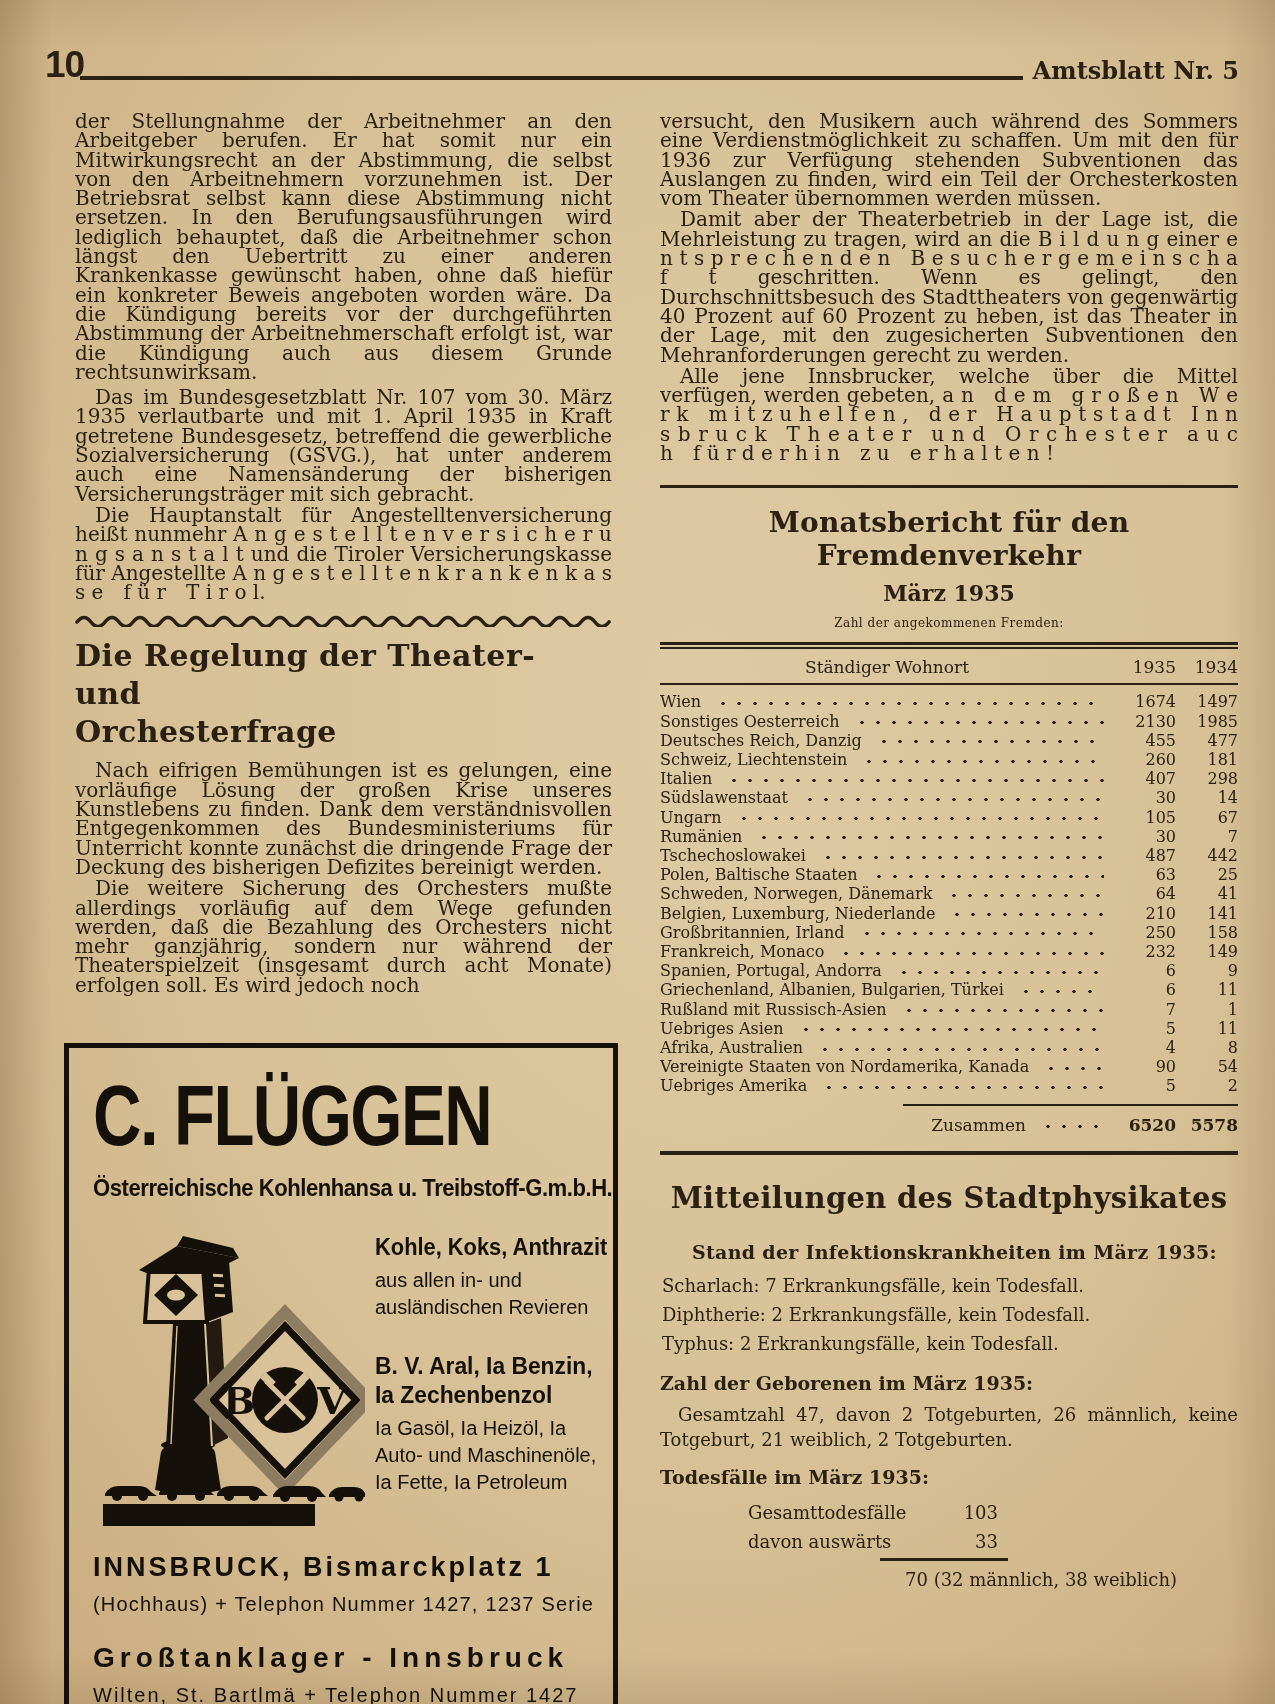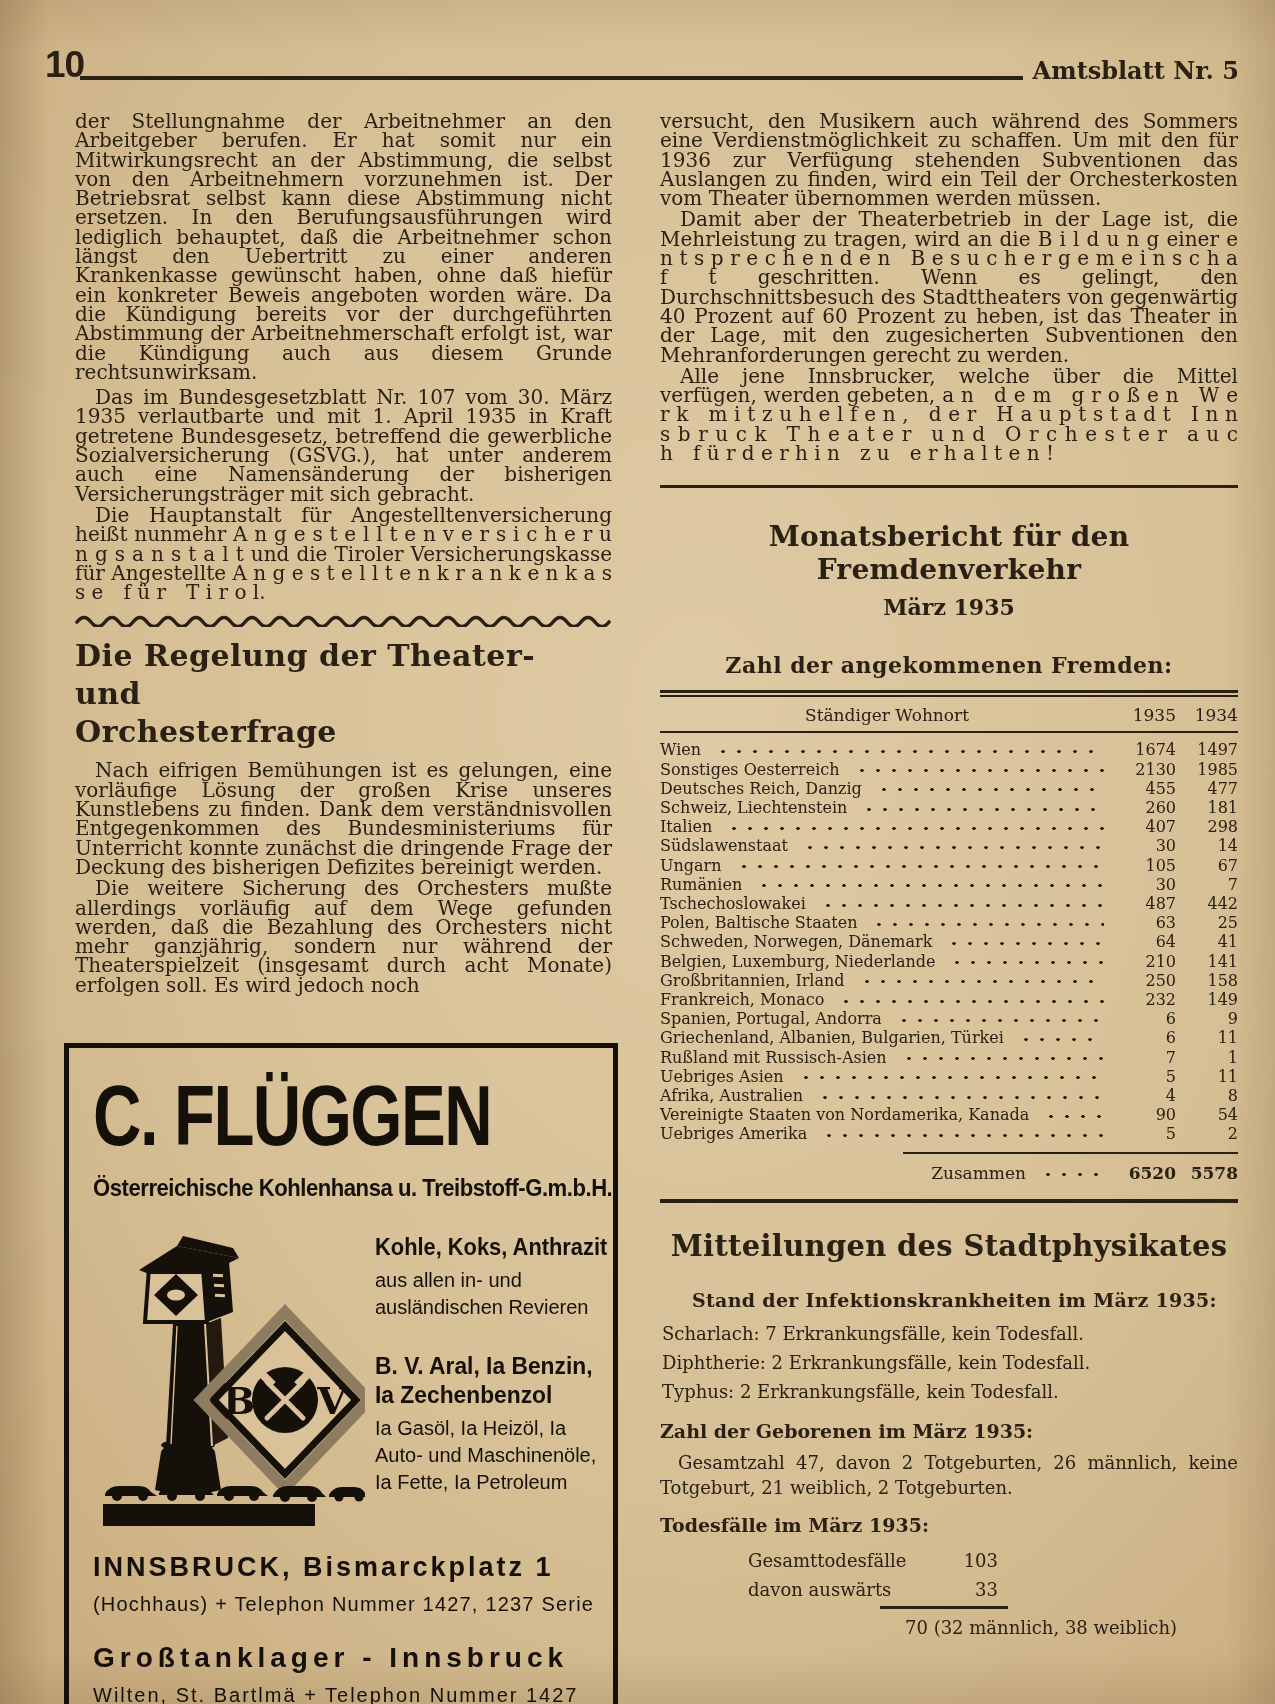--- a/index.html
+++ b/index.html
@@ -54,23 +54,23 @@
   .ad-products{width:236px;margin-left:10px;padding-top:6px;}
   .ad-h1{font-weight:bold;font-size:23px;white-space:nowrap;transform:scaleX(.95);transform-origin:left;}
   .ad-p{font-size:20px;line-height:27px;margin-top:6px;}
   .ad-h2{font-weight:bold;font-size:24px;line-height:29px;margin-top:30px;white-space:nowrap;transform:scaleX(.95);transform-origin:left;}
   .ad-addr1{font-weight:bold;font-size:27px;letter-spacing:3px;margin-top:24px;white-space:nowrap;}
   .ad-addr2{font-size:20px;letter-spacing:1.2px;margin-top:10px;white-space:nowrap;}
   .ad-depot1{font-weight:bold;font-size:28px;letter-spacing:5px;margin-top:26px;white-space:nowrap;}
   .ad-depot2{font-size:20px;letter-spacing:2px;margin-top:10px;white-space:nowrap;}
   
   .rule-med{border-top:3px solid var(--ink);margin-top:22px;}
-  .report-title{font-size:28px;font-weight:bold;text-align:center;margin-top:32px;letter-spacing:.3px;}
+  .report-title{font-size:28px;font-weight:bold;text-align:center;margin-top:18px;letter-spacing:.3px;}
   .report-month{font-size:22px;font-weight:bold;text-align:center;margin-top:8px;}
-  .report-caption{font-size:22px;font-weight:bold;text-align:center;margin-top:32px;letter-spacing:.5px;}
+  .report-caption{font-size:12px;font-weight:normal;text-align:center;margin-top:10px;letter-spacing:.5px;}
   .double-rule{height:7px;border-top:3px solid var(--ink);border-bottom:2px solid var(--ink);margin-top:12px;}
   .thead{display:flex;font-size:17px;font-weight:normal;padding:8px 0 6px 0;}
   .thead .tlabel{flex:1;text-align:center;}
   .thead .tnum{width:62px;text-align:right;}
   .rule-thin{border-top:2.5px solid var(--ink);}
   .tbody{padding-top:7px;}
   .trow{display:flex;font-size:16px;line-height:19.2px;align-items:baseline;}
   .trow .tlabel{white-space:nowrap;}
   .leader{
     flex:1;align-self:stretch;margin:0 10px 0 12px;

